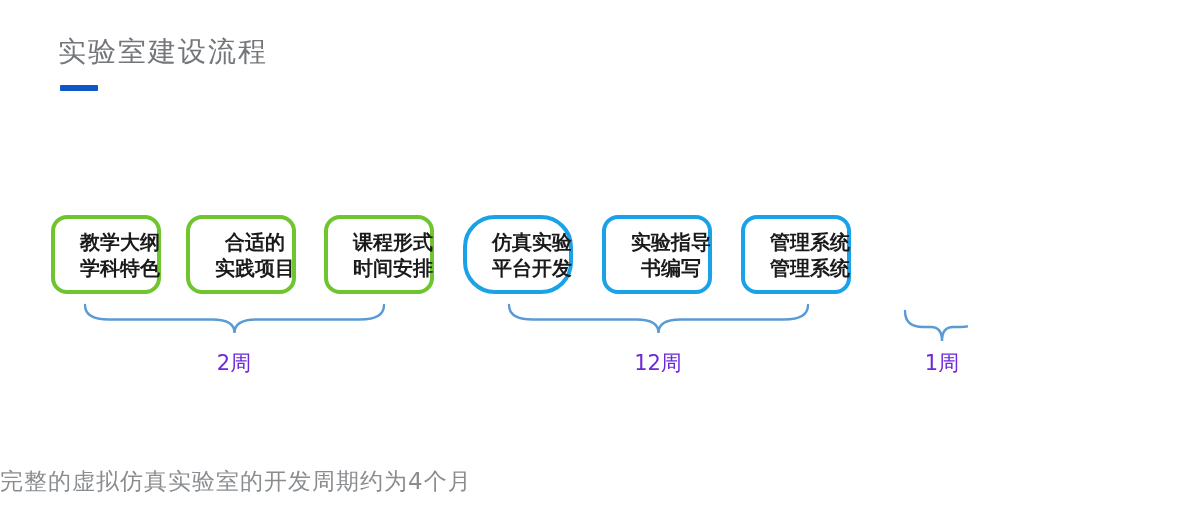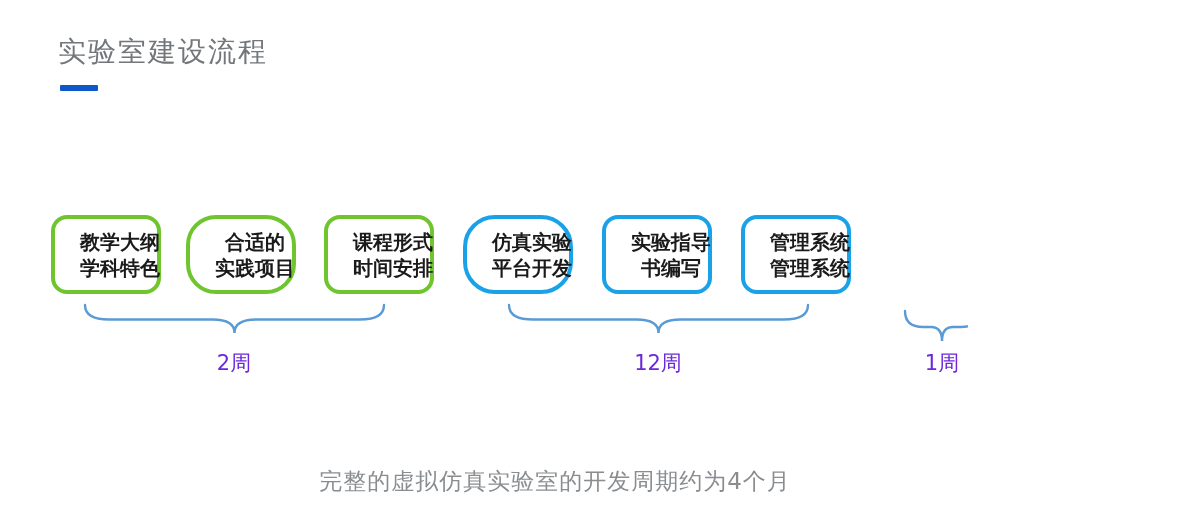--- a/index.html
+++ b/index.html
@@ -36,36 +36,36 @@
   .br2{left:507px;top:302px;width:303px;height:34px;}
   .br3{left:903px;top:308px;width:78px;height:36px;}
   .br4{left:1039px;top:308px;width:78px;height:36px;}
   .duration{
     position:absolute;top:349px;transform:translateX(-50%);
     font-size:21px;color:#6d28d9;white-space:nowrap;
   }
   .d1{left:234px}.d2{left:658px}.d3{left:942px}.d4{left:1078px}
   .footer{
     position:absolute;left:0;top:466px;width:1110px;
-    text-align:center;font-size:23px;color:#8a8d90;letter-spacing:1px;
+    font-size:23px;color:#8a8d90;letter-spacing:1px;
   }
 </style>
 </head>
 <body>
 
 <div class="canvas">
 
   <h1 class="title">实验室建设流程</h1>
   <div class="title-underline" style="background: rgb(13, 87, 201);"></div>
 
   <div class="box b1" style="border-color: rgb(110, 197, 45);">
     <span>教学大纲</span>
     <span>学科特色</span>
   </div>
-  <div class="box b2" style="border-color: rgb(110, 197, 45); border-radius: 30px;">
+  <div class="box b2" style="border-color: rgb(110, 197, 45);">
     <span>合适的</span>
     <span>实践项目</span>
   </div>
   <div class="box b3" style="border-color: rgb(110, 197, 45);">
     <span>课程形式</span>
     <span>时间安排</span>
   </div>
 
   <div class="box b4" style="border-color: rgb(26, 162, 233); border-radius: 32px;">
     <span>仿真实验</span>

